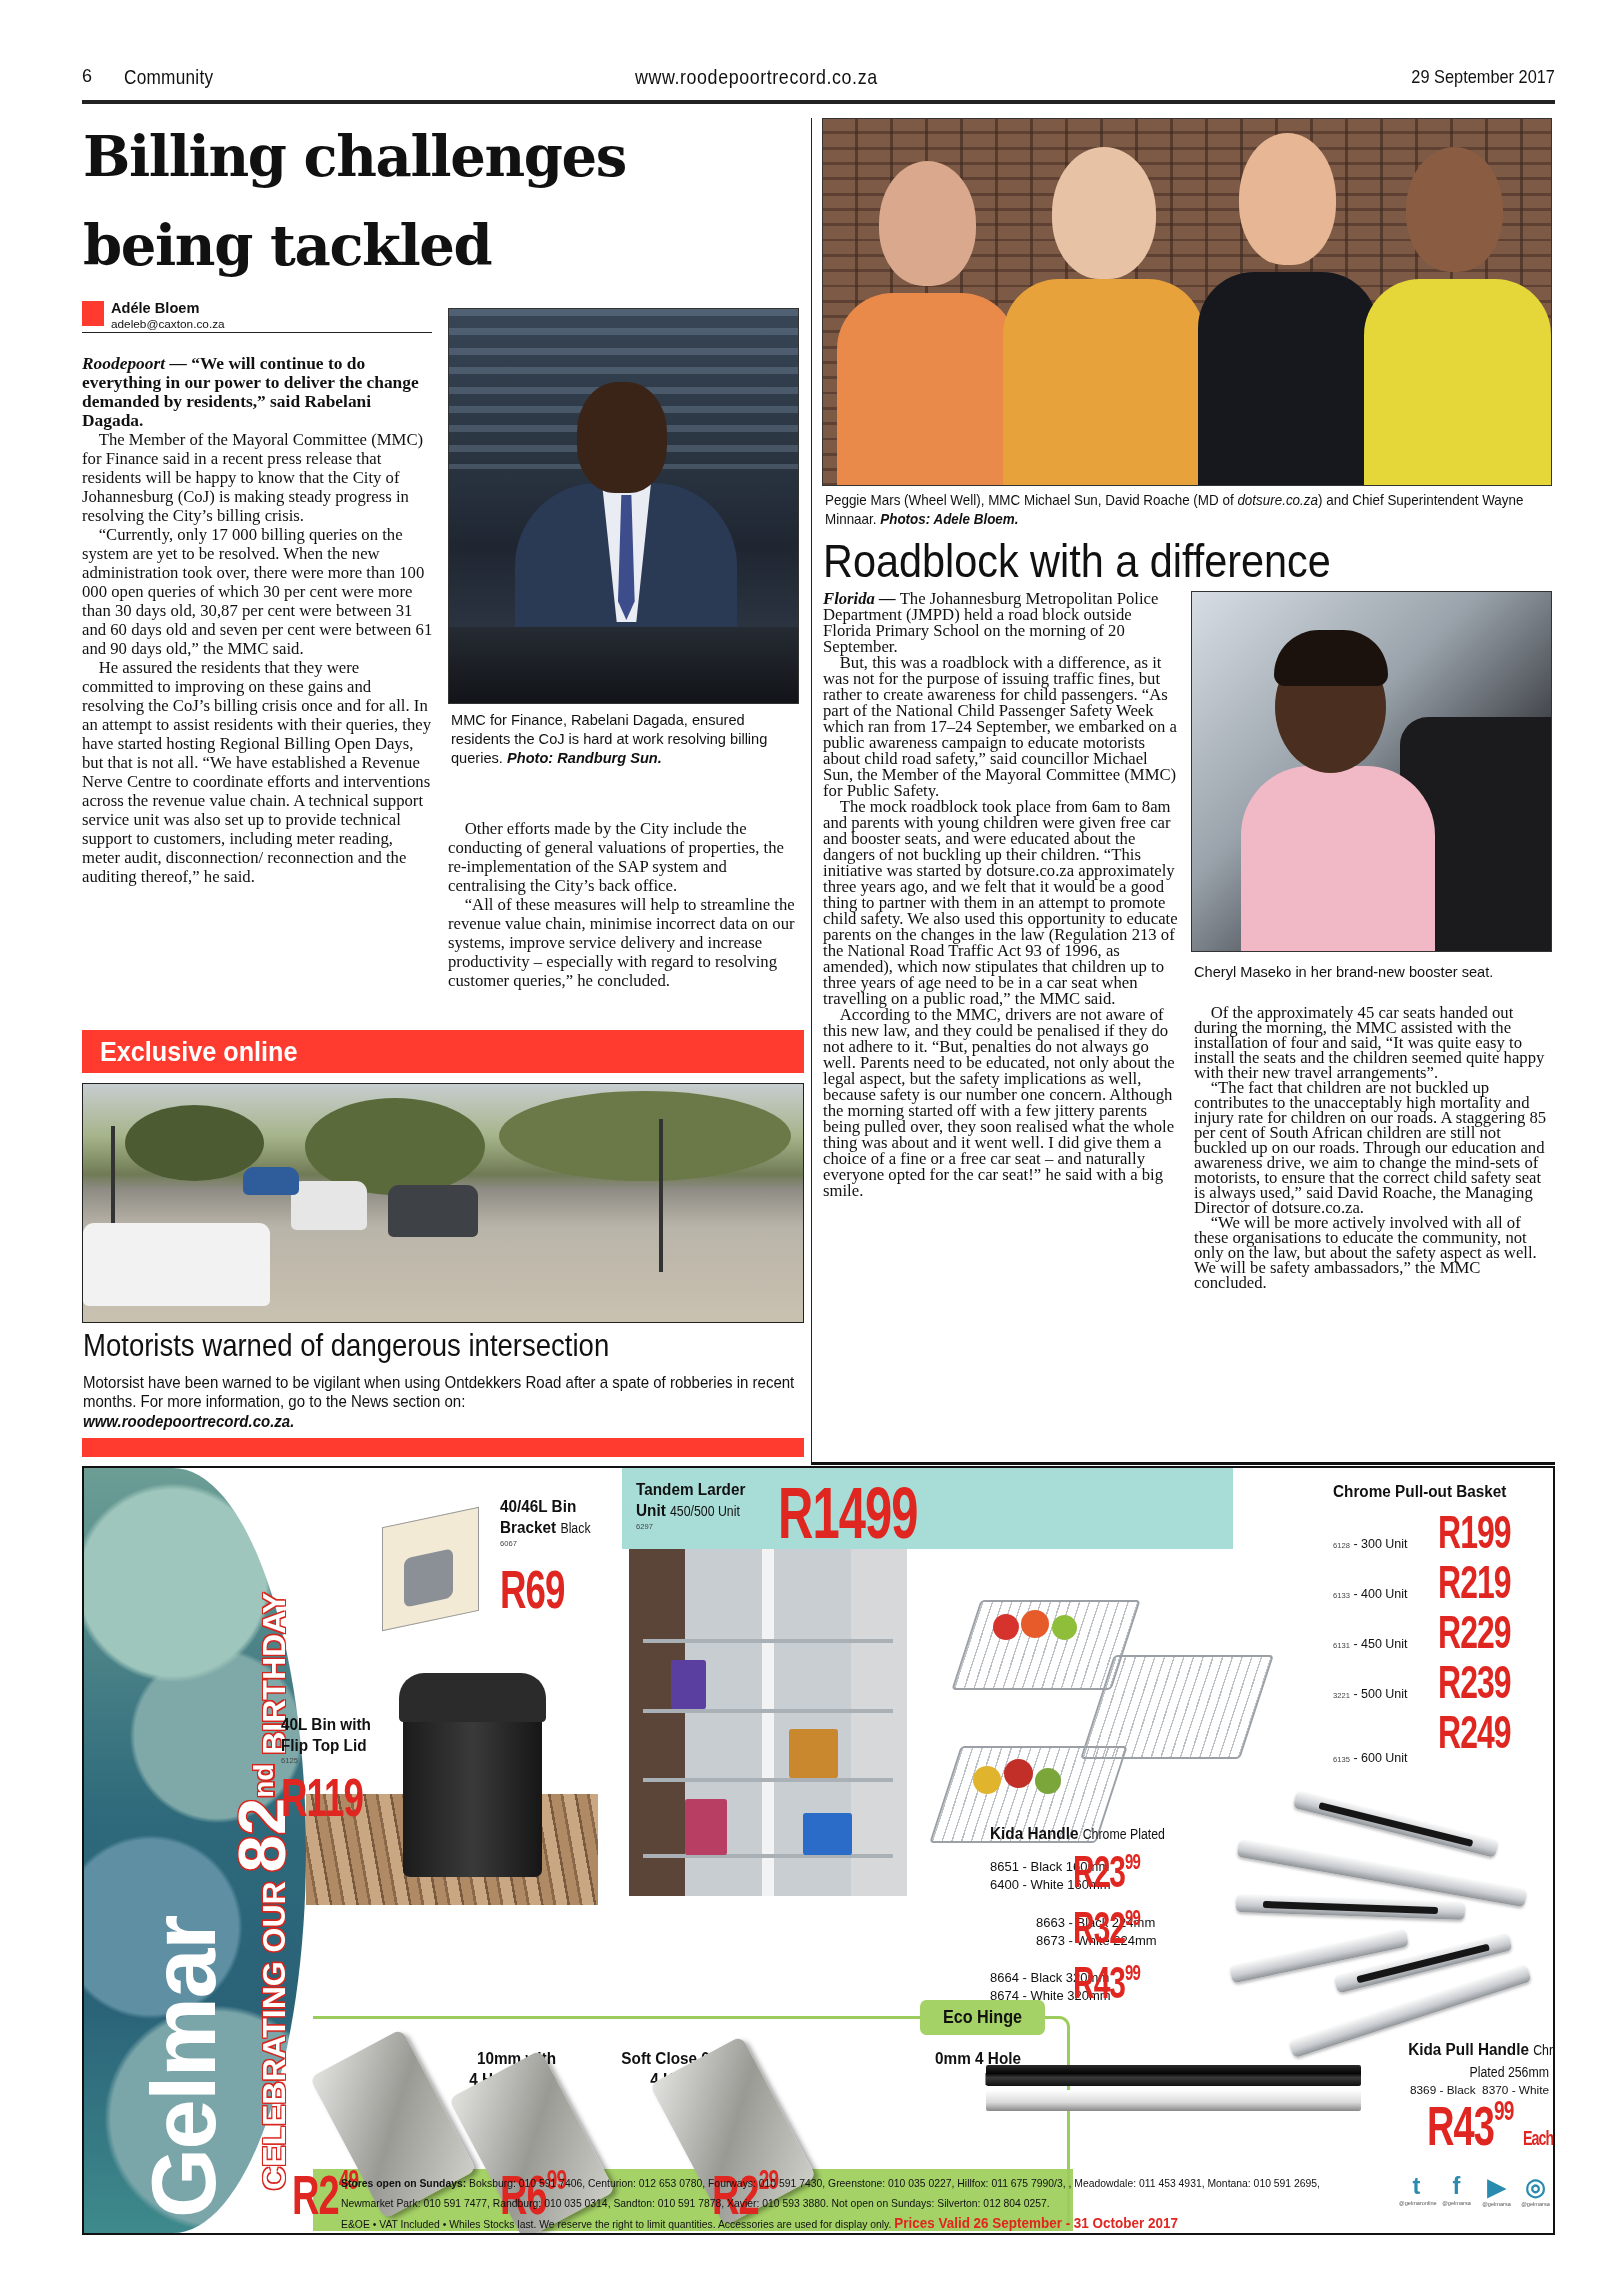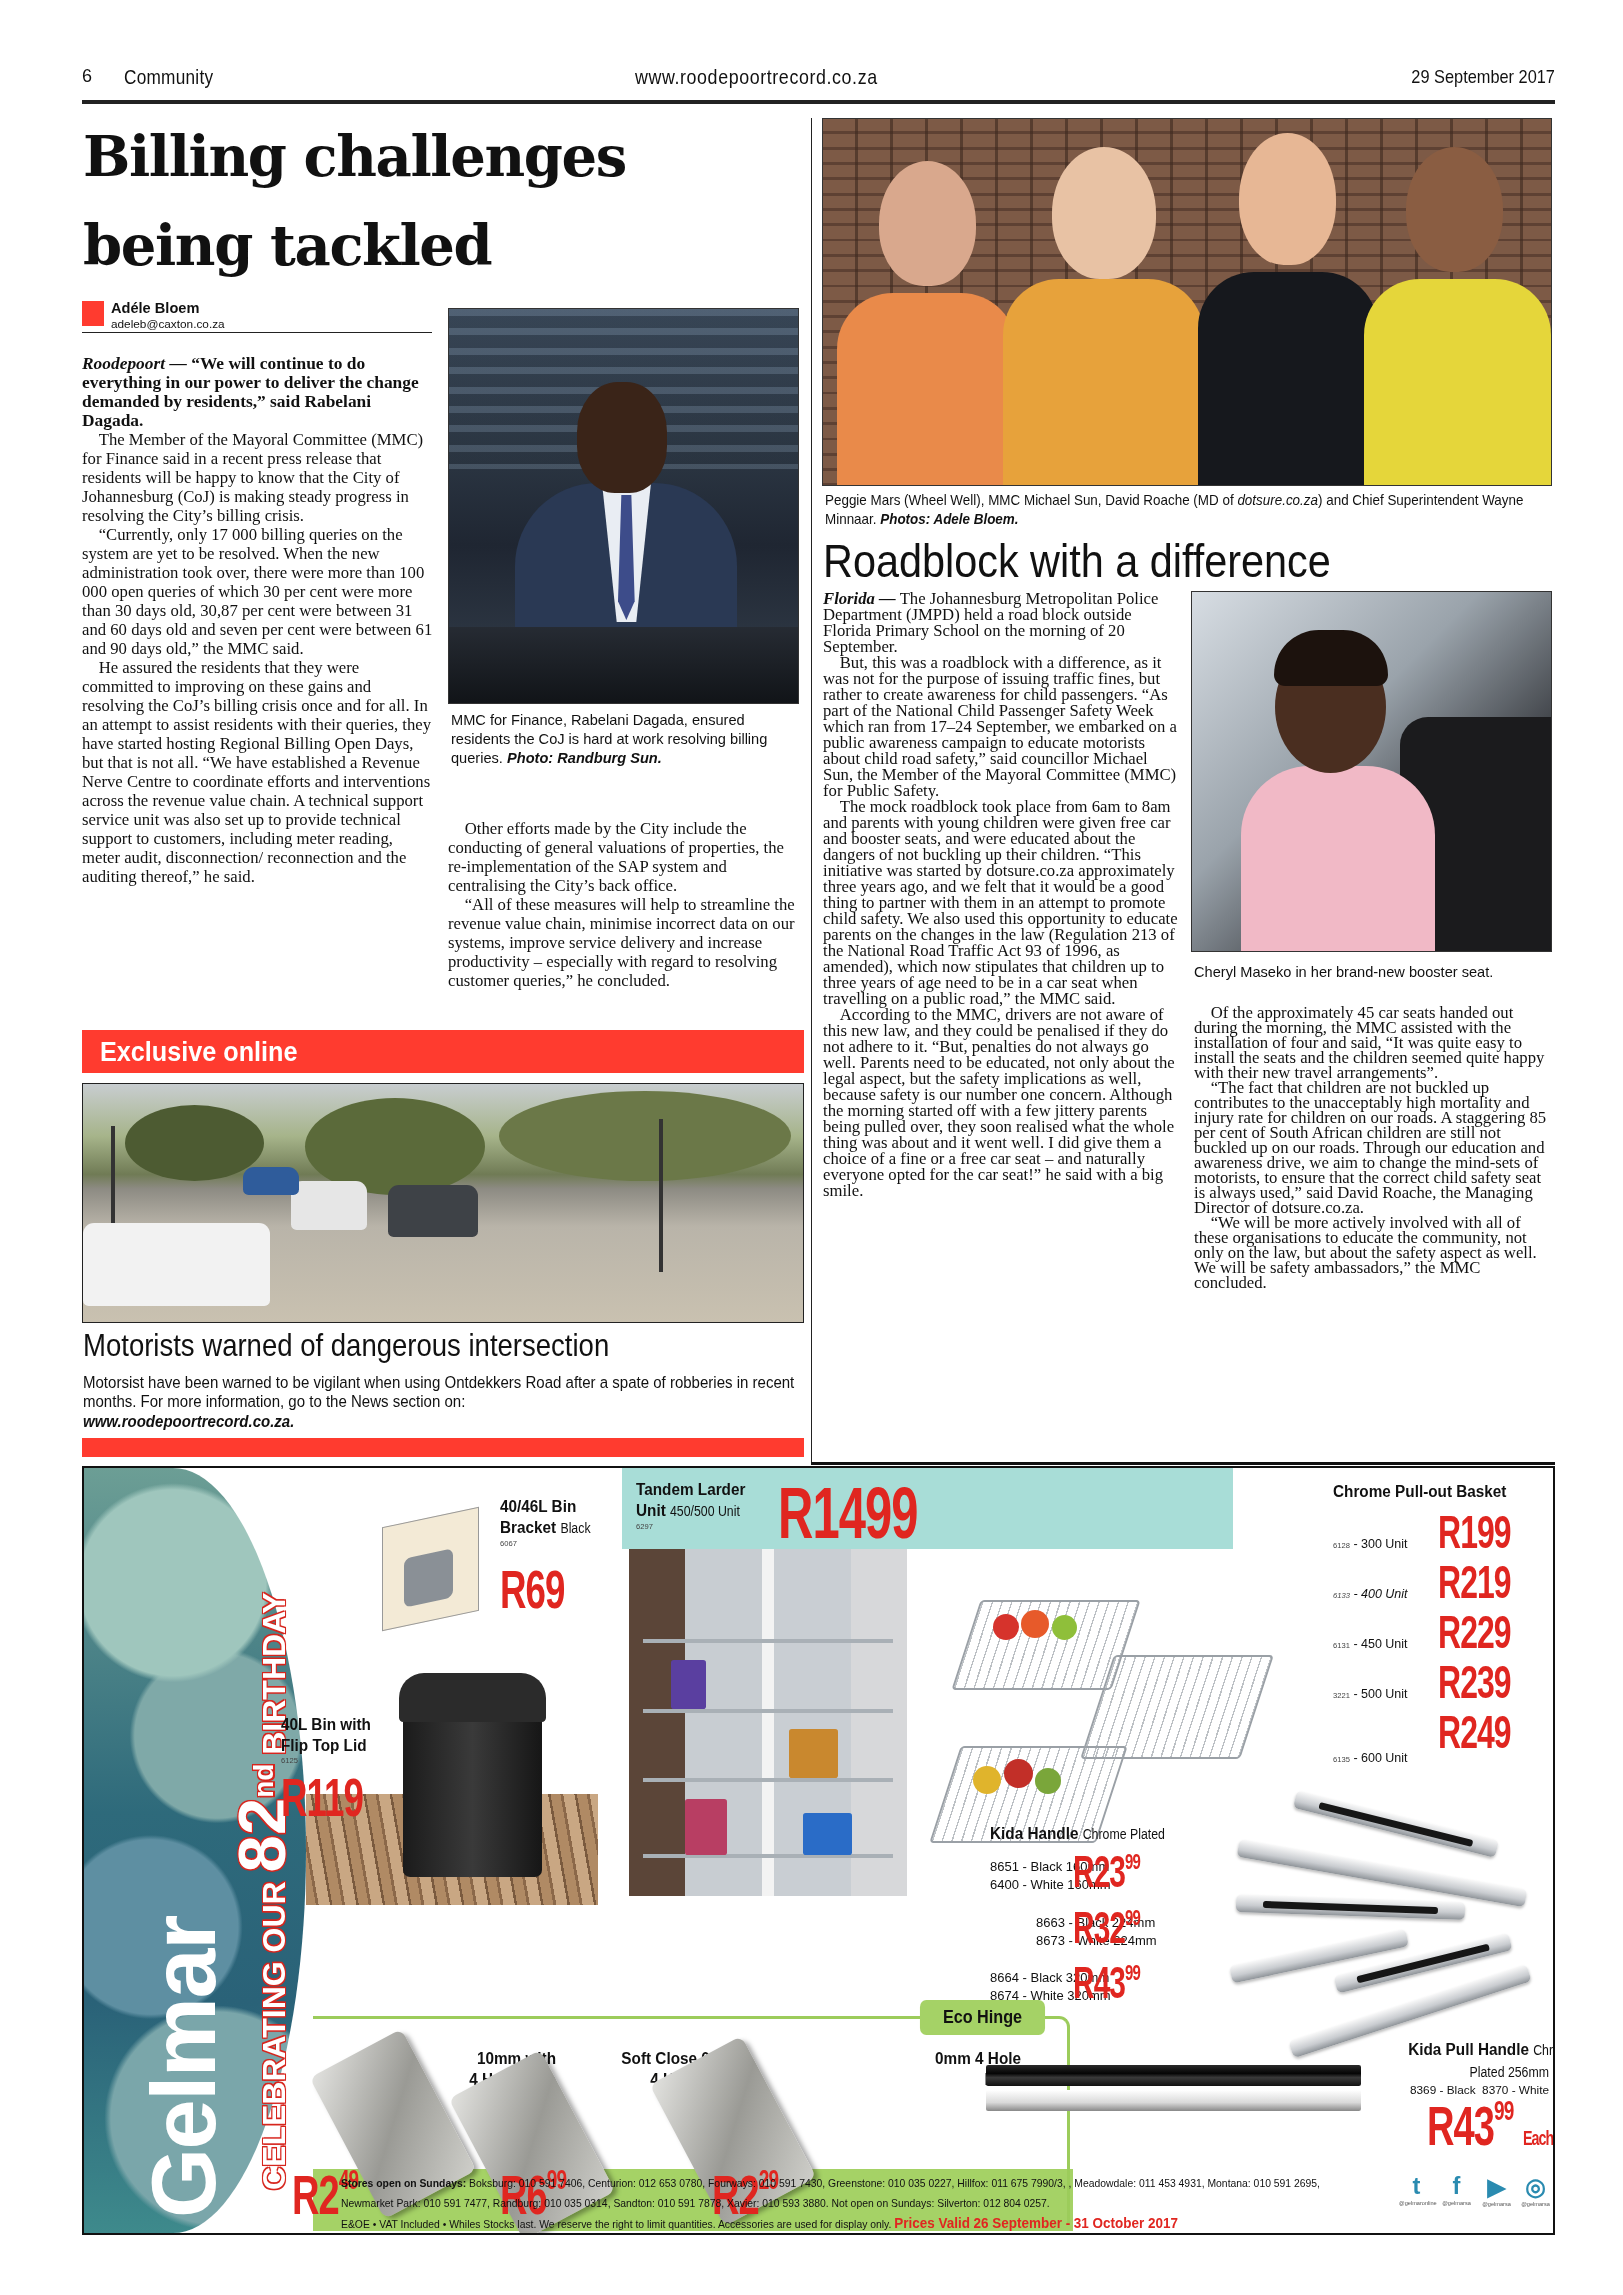--- a/index.html
+++ b/index.html
@@ -304,21 +304,21 @@
     <div class="fruit" style="left:56px;top:194px;width:28px;height:28px;background:#e0b42c;"></div>
     <div class="fruit" style="left:87px;top:187px;width:29px;height:29px;background:#c22f28;"></div>
     <div class="fruit" style="left:118px;top:196px;width:26px;height:26px;background:#7aa63a;"></div>
   </div>
   <div class="ad-txt" style="left:1249px;top:12.5px;">
     <div class="ad-title">Chrome Pull-out Basket</div>
   </div>
   <div>
     <div class="ad-txt" style="left:1249px;top:69px;font-size:12.5px;"><span class="ad-code">6128</span> - <span>300 Unit</span></div>
     <div class="price" style="left:1354px;top:36px;font-size:47px;">R199</div>
-    <div class="ad-txt" style="left:1249px;top:119px;font-size:12.5px;font-style:italic;"><span class="ad-code">6133</span> - <span>400 Unit</span></div>
+    <div class="ad-txt" style="left:1249px;top:119px;font-size:12.5px;"><span class="ad-code">6133</span> - <span>400 Unit</span></div>
     <div class="price" style="left:1354px;top:86px;font-size:47px;">R219</div>
     <div class="ad-txt" style="left:1249px;top:169px;font-size:12.5px;"><span class="ad-code">6131</span> - <span>450 Unit</span></div>
     <div class="price" style="left:1354px;top:136px;font-size:47px;">R229</div>
     <div class="ad-txt" style="left:1249px;top:219px;font-size:12.5px;"><span class="ad-code">3221</span> - <span>500 Unit</span></div>
     <div class="price" style="left:1354px;top:186px;font-size:47px;">R239</div>
     <div class="ad-txt" style="left:1249px;top:283px;font-size:12.5px;"><span class="ad-code">6135</span> - <span>600 Unit</span></div>
     <div class="price" style="left:1354px;top:236px;font-size:47px;">R249</div>
   </div>
 
   <div class="ad-txt" style="left:906px;top:355px;">

